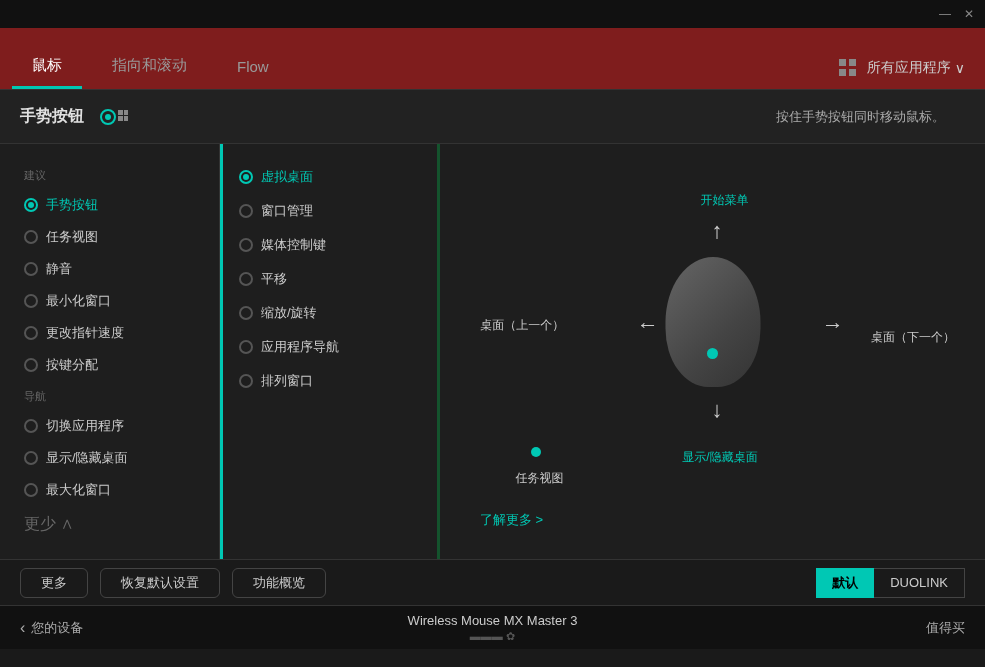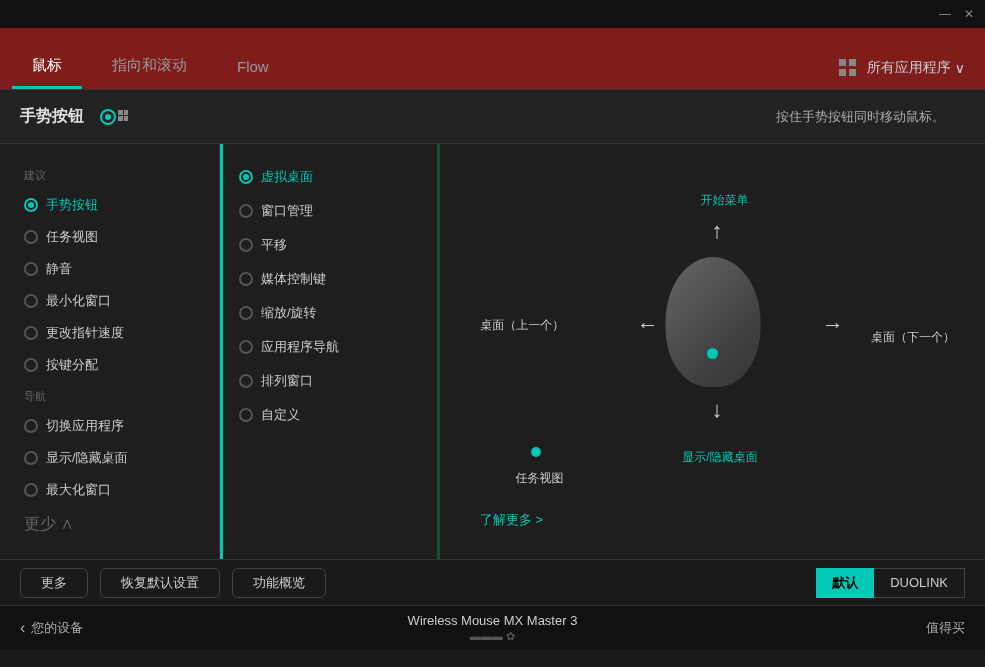--- a/index.html
+++ b/index.html
@@ -432,41 +432,37 @@
     <div class="middle-item active">
       <div class="radio-dot active"></div>
       <span>虚拟桌面</span>
     </div>
     <div class="middle-item">
       <div class="radio-dot"></div>
       <span>窗口管理</span>
     </div>
     <div class="middle-item">
       <div class="radio-dot"></div>
+      <span>媒体控制键</span>
+    </div>
+    <div class="middle-item">
+      <div class="radio-dot"></div>
       <span>平移</span>
     </div>
     <div class="middle-item">
       <div class="radio-dot"></div>
-      <span>媒体控制键</span>
+      <span>缩放/旋转</span>
     </div>
     <div class="middle-item">
       <div class="radio-dot"></div>
-      <span>缩放/旋转</span>
+      <span>应用程序导航</span>
     </div>
     <div class="middle-item">
       <div class="radio-dot"></div>
-      <span>应用程序导航</span>
-    </div>
-    <div class="middle-item">
-      <div class="radio-dot"></div>
       <span>排列窗口</span>
-    </div>
-    <div class="middle-item">
-      <div class="radio-dot"></div>
-      <span>自定义</span>
     </div>
   </div>
 
   <div class="right-panel">
     <div class="gesture-diagram">
 
       <div class="mouse-body" style="left:50%;top:42%;transform:translate(-50%,-50%);
         background: linear-gradient(135deg, #666 0%, #444 60%, #333 100%);
         border-radius: 50% 50% 45% 45%;
         width: 95px; height: 130px;">

